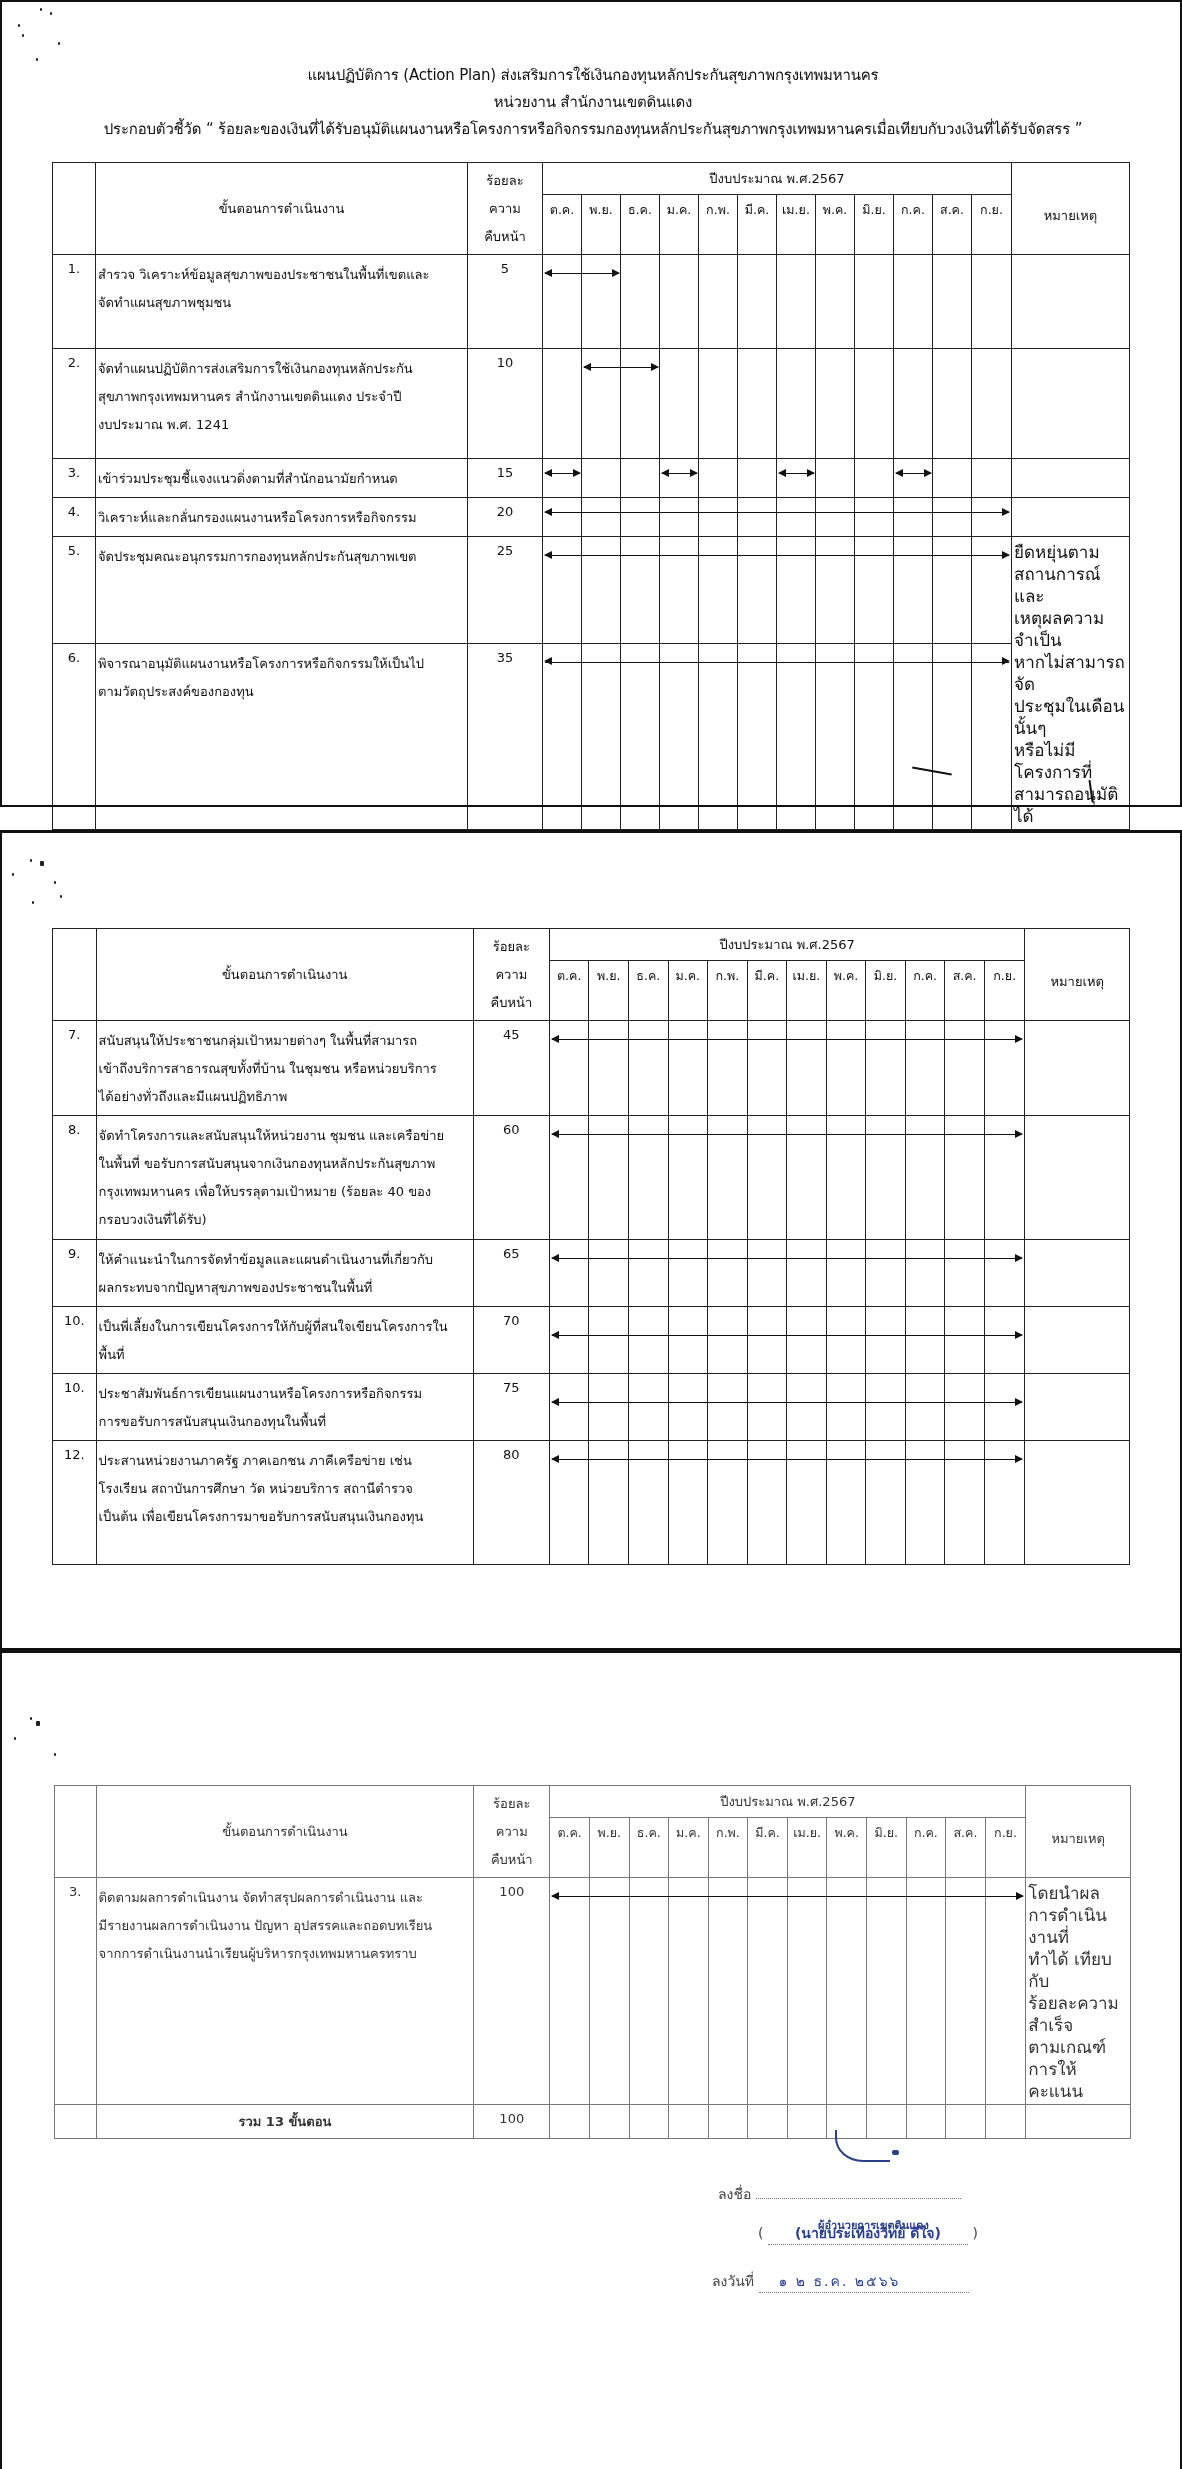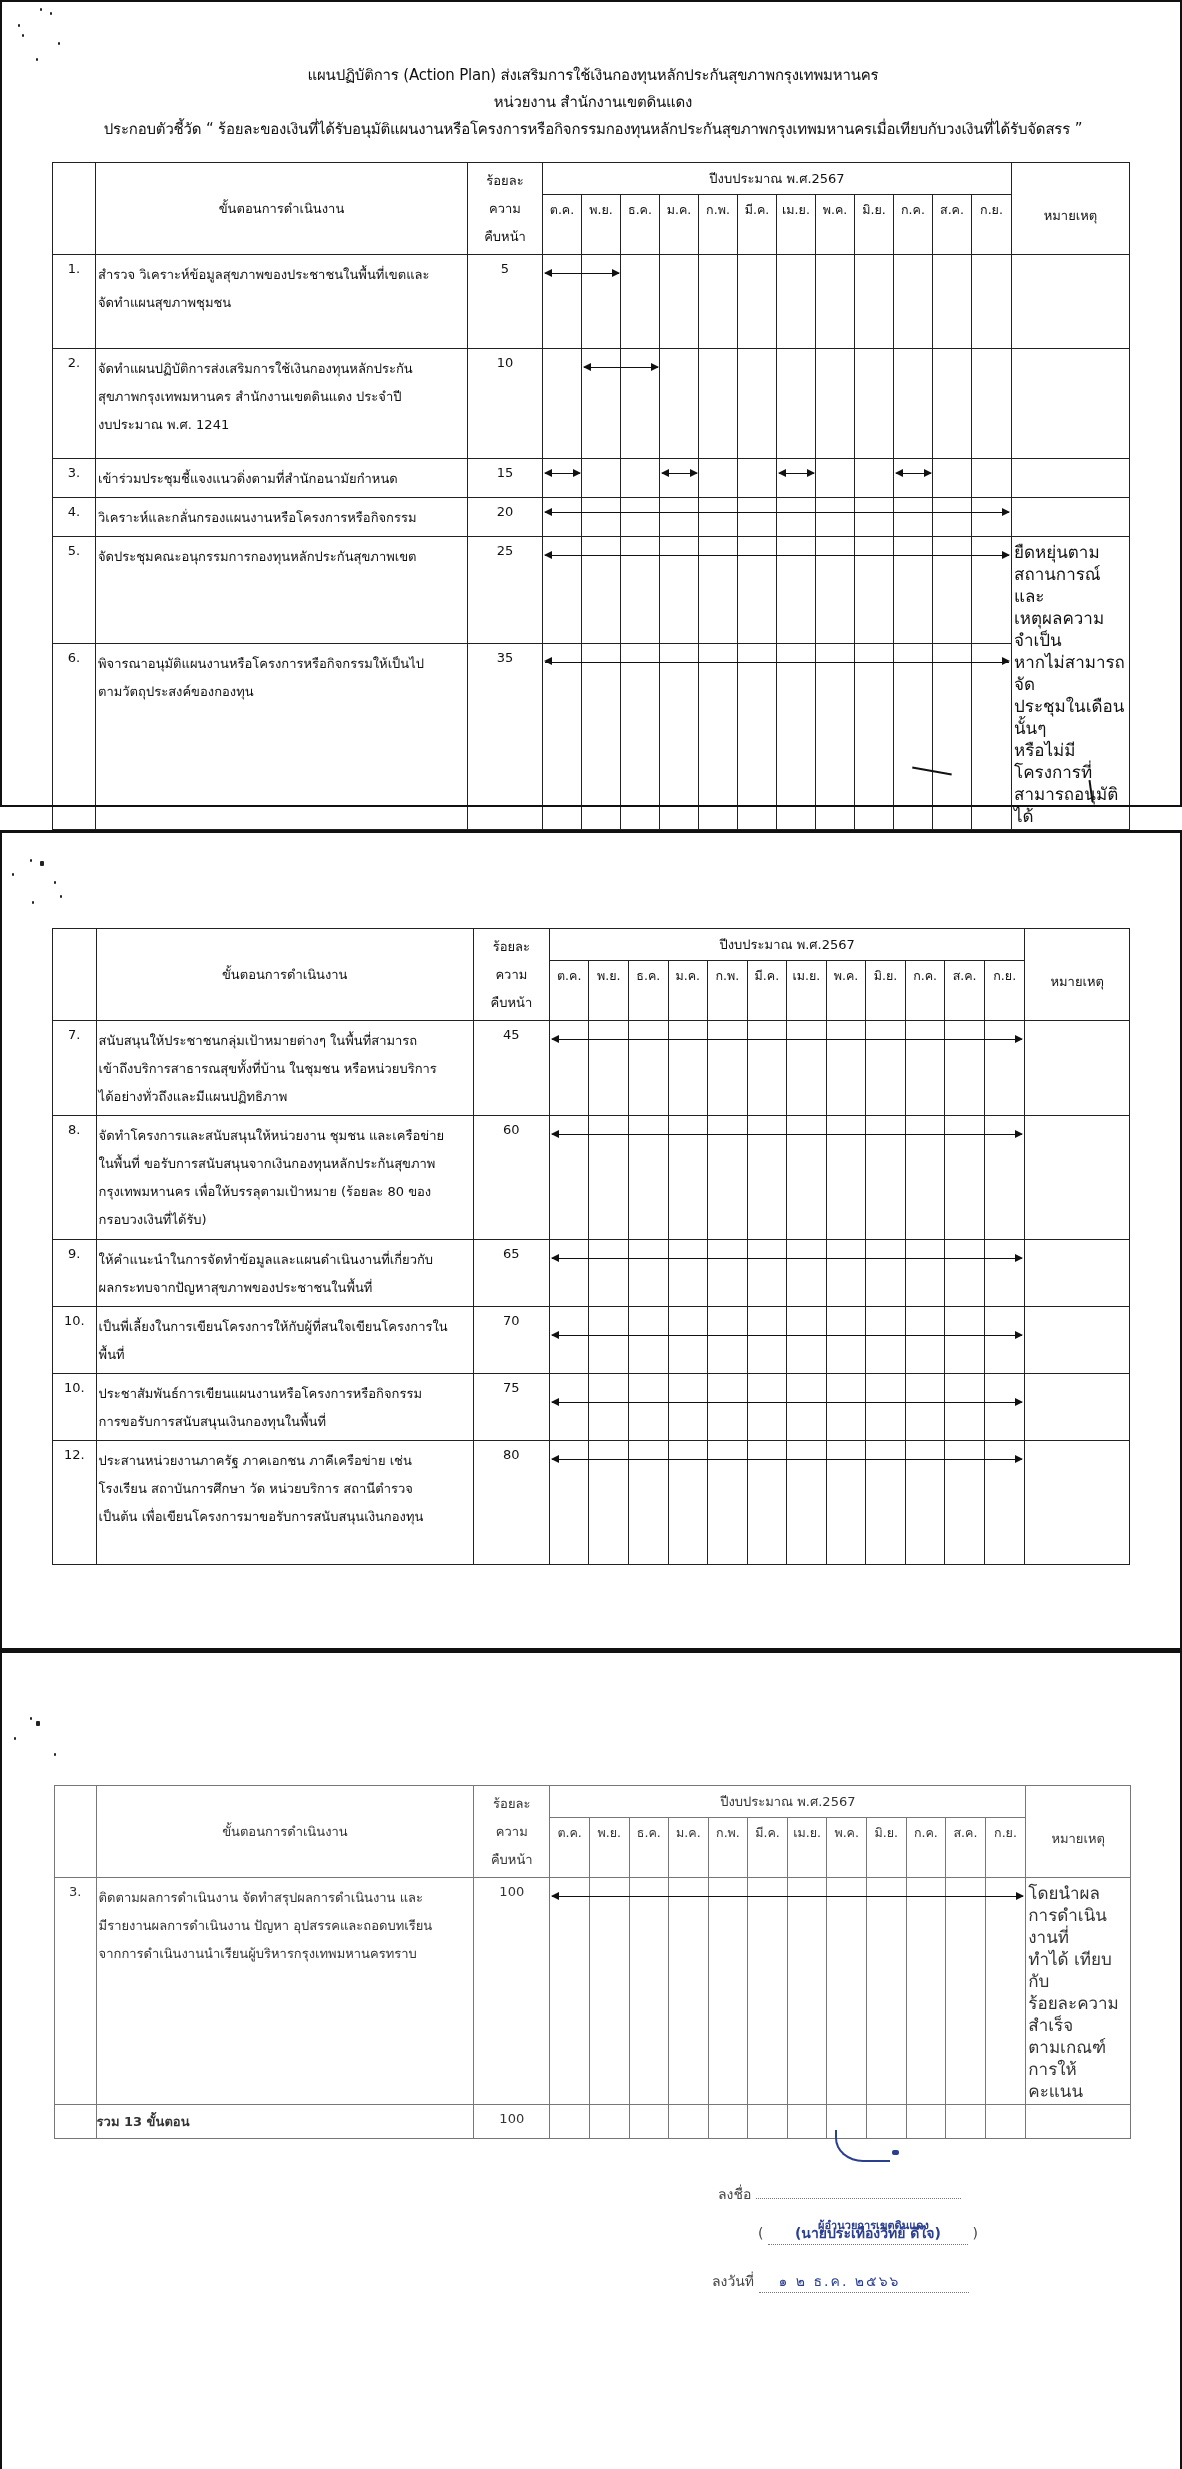--- a/index.html
+++ b/index.html
@@ -313,21 +313,21 @@
           <td class="c-month"></td>
           <td class="c-month"></td>
           <td class="c-month"></td>
           <td class="c-month"></td>
           <td class="c-month"></td>
           <td class="c-month"></td>
           <td class="c-remark" rowspan="1"></td>
     </tr>
         <tr class="gantt-row" style="height:124px">
       <td class="c-no">8.</td>
-      <td class="c-step"><span>จัดทำโครงการและสนับสนุนให้หน่วยงาน ชุมชน และเครือข่าย</span><br><span>ในพื้นที่ ขอรับการสนับสนุนจากเงินกองทุนหลักประกันสุขภาพ</span><br><span>กรุงเทพมหานคร เพื่อให้บรรลุตามเป้าหมาย (ร้อยละ 80 ของ</span><br><span>กรอบวงเงินที่ได้รับ)</span></td>
+      <td class="c-step"><span>จัดทำโครงการและสนับสนุนให้หน่วยงาน ชุมชน และเครือข่าย</span><br><span>ในพื้นที่ ขอรับการสนับสนุนจากเงินกองทุนหลักประกันสุขภาพ</span><br><span>กรุงเทพมหานคร เพื่อให้บรรลุตามเป้าหมาย (ร้อยละ 40 ของ</span><br><span>กรอบวงเงินที่ได้รับ)</span></td>
       <td class="c-pct">60</td>
       <td class="c-month">
             <div class="arrow" style="left: 2px; top: 18px; width: 470.562px;"></div>
           </td>
           <td class="c-month"></td>
           <td class="c-month"></td>
           <td class="c-month"></td>
           <td class="c-month"></td>
           <td class="c-month"></td>
           <td class="c-month"></td>
@@ -491,21 +491,21 @@
           <td class="c-month"></td>
           <td class="c-month"></td>
           <td class="c-month"></td>
           <td class="c-month"></td>
           <td class="c-month"></td>
           <td class="c-month"></td>
           <td class="c-remark" rowspan="1"><span>โดยนำผล</span><br><span>การดำเนินงานที่</span><br><span>ทำได้ เทียบกับ</span><br><span>ร้อยละความสำเร็จ</span><br><span>ตามเกณฑ์การให้</span><br><span>คะแนน</span></td>
     </tr>
         <tr style="height:34px">
       <td></td>
-      <td style="text-align:left;font-weight:bold;padding-top:6px">รวม  13  ขั้นตอน</td>
+      <td style="text-align:center;font-weight:bold;padding-top:6px">รวม  13  ขั้นตอน</td>
       <td class="c-pct">100</td>
       <td></td>
           <td></td>
           <td></td>
           <td></td>
           <td></td>
           <td></td>
           <td></td>
           <td></td>
           <td></td>

